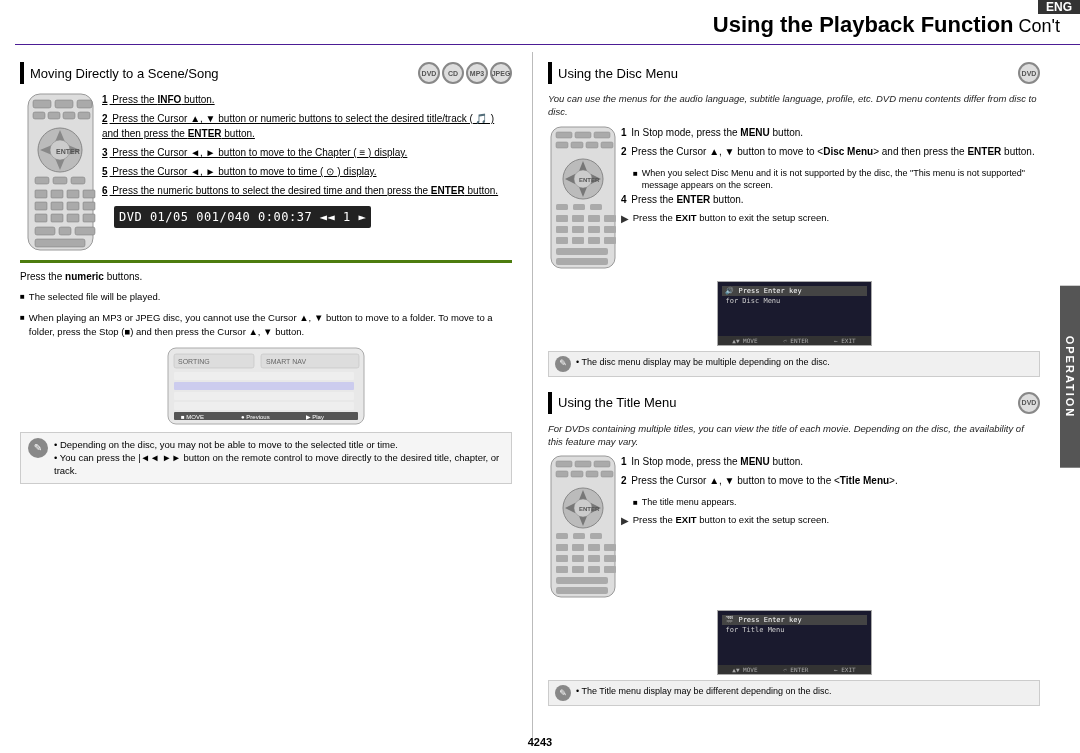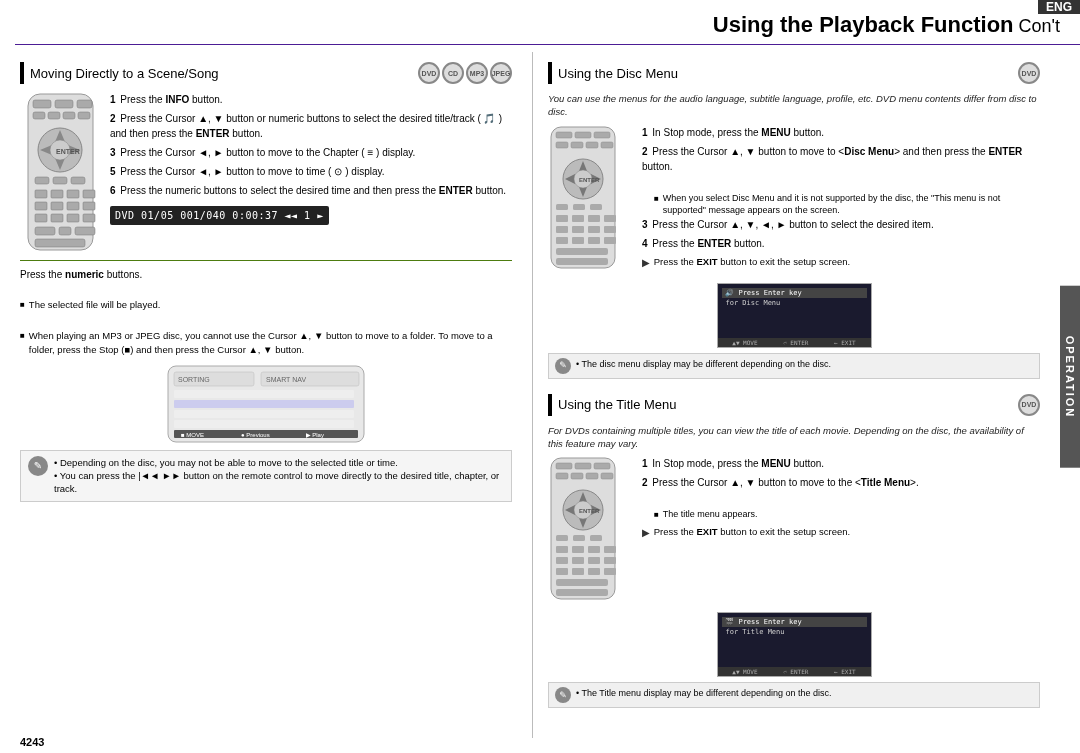--- a/index.html
+++ b/index.html
@@ -110,21 +110,22 @@
       align-items: center;
       justify-content: center;
       font-size: 7px;
       font-weight: bold;
       color: #555;
     }
 
     
     .left-section-body {
       display: flex;
-      gap: 10px;
+      gap: 2px;
+      text-decoration: underline;
     }
 
     
     .remote-img {
       width: 80px;
       flex-shrink: 0;
       display: flex;
       align-items: center;
       justify-content: center;
     }
@@ -151,45 +152,45 @@
     b, strong {
       font-weight: bold;
     }
 
     .note-bullet {
       display: flex;
       align-items: flex-start;
       gap: 4px;
       font-size: 9.5px;
       line-height: 1.4;
-      margin-top: 18px;
+      margin-top: 8px;
     }
 
     .note-bullet::before {
       content: "■";
       font-size: 8px;
       flex-shrink: 0;
       margin-top: 1px;
     }
 
     .status-bar-img {
       background: #222;
       color: #fff;
-      font-size: 10px;
+      font-size: 12px;
       padding: 2px 5px;
       border-radius: 2px;
-      margin: 4px 0;
+      margin: 4px 12px;
       display: inline-block;
       font-family: monospace;
       letter-spacing: 0.5px;
     }
 
     .divider-section {
       margin: 8px 0;
-      border-top: 1px solid #4d7c0f;
+      border-top: 3px solid #4d7c0f;
       padding-top: 8px;
     }
 
     .tip-box {
       display: flex;
       align-items: flex-start;
       gap: 6px;
       background: #f5f5f5;
       border: 1px solid #ccc;
       padding: 5px 7px;
@@ -224,42 +225,42 @@
       stroke-width: 0.5;
     }
 
     
     .right-section {
       margin-bottom: 15px;
     }
 
     .right-section-body {
       display: flex;
-      gap: 24px;
+      gap: 3px;
     }
 
     .remote-small {
       width: 70px;
       flex-shrink: 0;
     }
 
     .steps-right {
       flex: 1;
       font-size: 10px;
       line-height: 1.5;
     }
 
     
     .page-numbers {
       position: absolute;
       bottom: 5px;
       left: 0;
       right: 0;
       display: flex;
-      justify-content: flex-start;
+      justify-content: center;
       padding: 0 20px;
       font-size: 11px;
       font-weight: bold;
     }
 
     .screen-preview-small {
       border: 1px solid #aaa;
       margin-top: 5px;
       width: 155px;
       height: 65px;
@@ -526,23 +527,20 @@
 
         <div class="steps-right">
           <div class="step">
             <span class="step-num">1</span> In Stop mode, press the <strong>MENU</strong> button.
           </div>
           <div class="step">
             <span class="step-num">2</span> Press the Cursor ▲, ▼ button to move to &lt;<strong>Disc Menu</strong>&gt; and then press the <strong>ENTER</strong> button.
           </div>
           <div class="note-bullet" style="margin-left:12px; font-size:9px;">When you select Disc Menu and it is not supported by the disc, the "This menu is not supported" message appears on the screen.</div>
           <div class="step">
-            <span class="step-num">3</span> Press the Cursor ▲, ▼, ◄, ► button to select the desired item.
-          </div>
-          <div class="step">
             <span class="step-num">4</span> Press the <strong>ENTER</strong> button.
           </div>
 
           <div class="exit-note">
             <span class="arrow-right">▶</span>
             <span>Press the <strong>EXIT</strong> button to exit the setup screen.</span>
           </div>
         </div>
       </div>
 
@@ -553,21 +551,21 @@
           <div class="screen-nav-bar">
             <span class="screen-nav-text">▲▼ MOVE</span>
             <span class="screen-nav-text">⏎ ENTER</span>
             <span class="screen-nav-text">← EXIT</span>
           </div>
         </div>
       </div>
 
       <div class="small-note-box">
         <div class="tip-icon" style="width:16px;height:16px;font-size:9px;">✎</div>
-        <span>• The disc menu display may be different depending on the disc.</span>
+        <span>• The disc menu display may be multiple depending on the disc.</span>
       </div>
     </div>
 
     <div class="right-section">
       <div class="section-header">
         <h2>Using the Title Menu</h2>
         <div class="section-icons">
           <div class="disc-icon">DVD</div>
         </div>
       </div>

